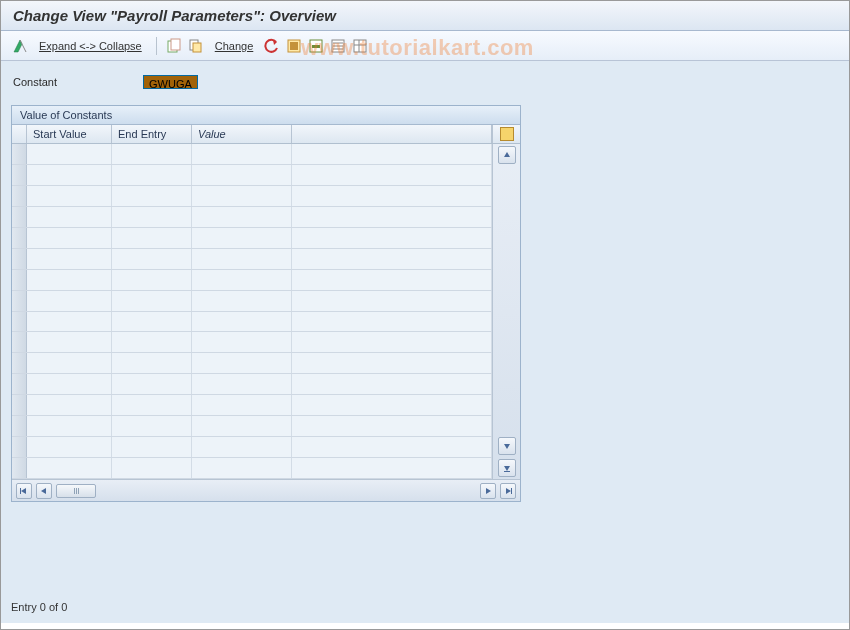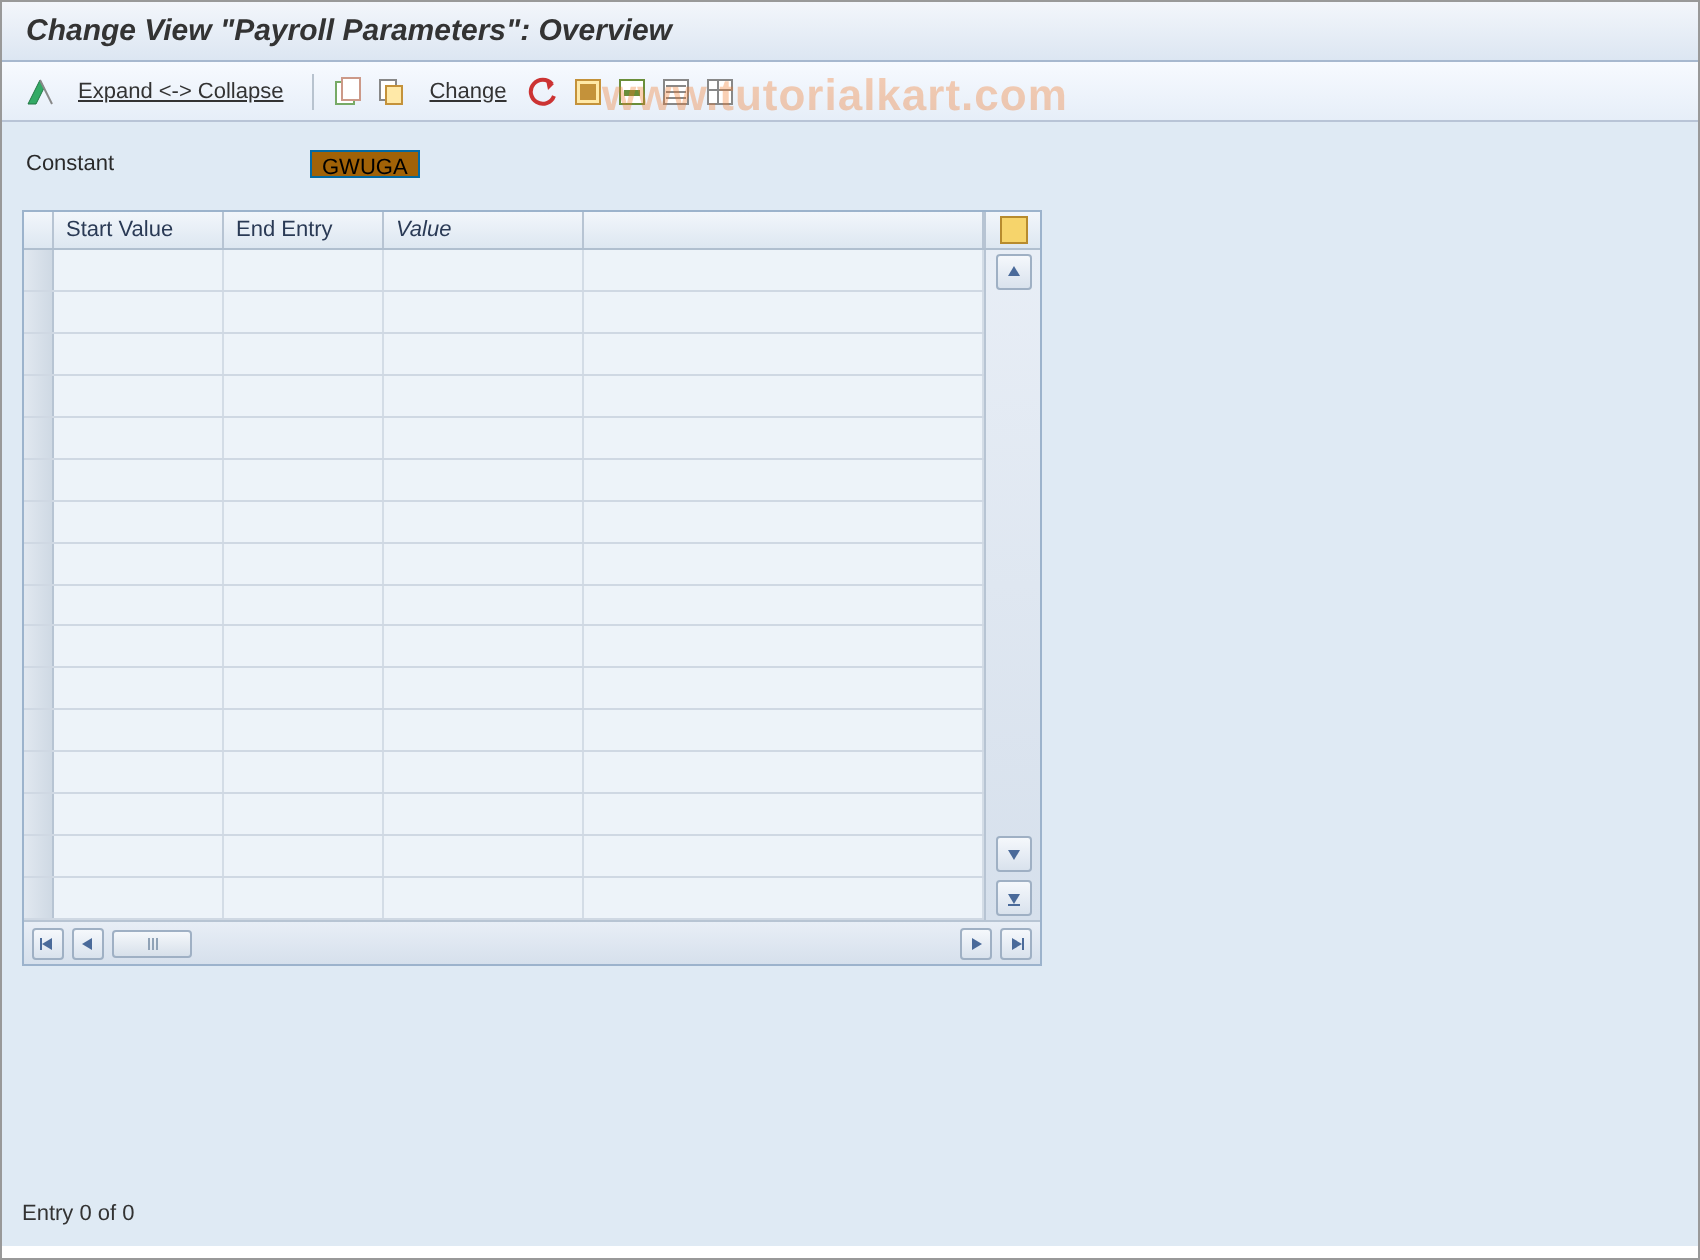--- a/index.html
+++ b/index.html
@@ -49,21 +49,21 @@
   .tb-sep { width:1px; height:18px; background:#b8c3cf; margin:0 4px; }
   .content {
     background: #dfeaf4;
     padding: 10px 10px 10px 10px;
     height: calc(100% - 66px);
     position: relative;
   }
   .field-row {
     display: flex;
     align-items: center;
-    gap: 12px;
+    gap: 0;
     margin: 4px 0 16px 2px;
   }
   .field-label { color:#2a2a2a; width:130px; }
   .field-val {
     background:#a16207;
     border:1px solid #0369a1;
     padding:1px 5px;
     min-width:50px;
     height:14px;
     line-height:14px;
@@ -285,20 +285,21 @@
 <div class="watermark">www.tutorialkart.com</div>
 
 <div class="content">
 
   <div class="field-row">
     <span class="field-label">Constant</span>
     <span class="field-val">GWUGA</span>
   </div>
 
   <div class="panel">
+    <div class="panel-header">Value of Constants</div>
 
     <div class="table-wrap">
       <div class="table-head-row">
         <div class="row-handle-h"></div>
         <div id="col-headers" style="display:flex;flex:1">
             <div class="col-h" style="width: 85px;">Start Value</div>
             <div class="col-h" style="width: 80px;">End Entry</div>
             <div class="col-h" style="width: 100px; font-style: italic;">Value</div>
             <div class="col-h" style="flex: 1 1 0%;"></div>
           </div>

